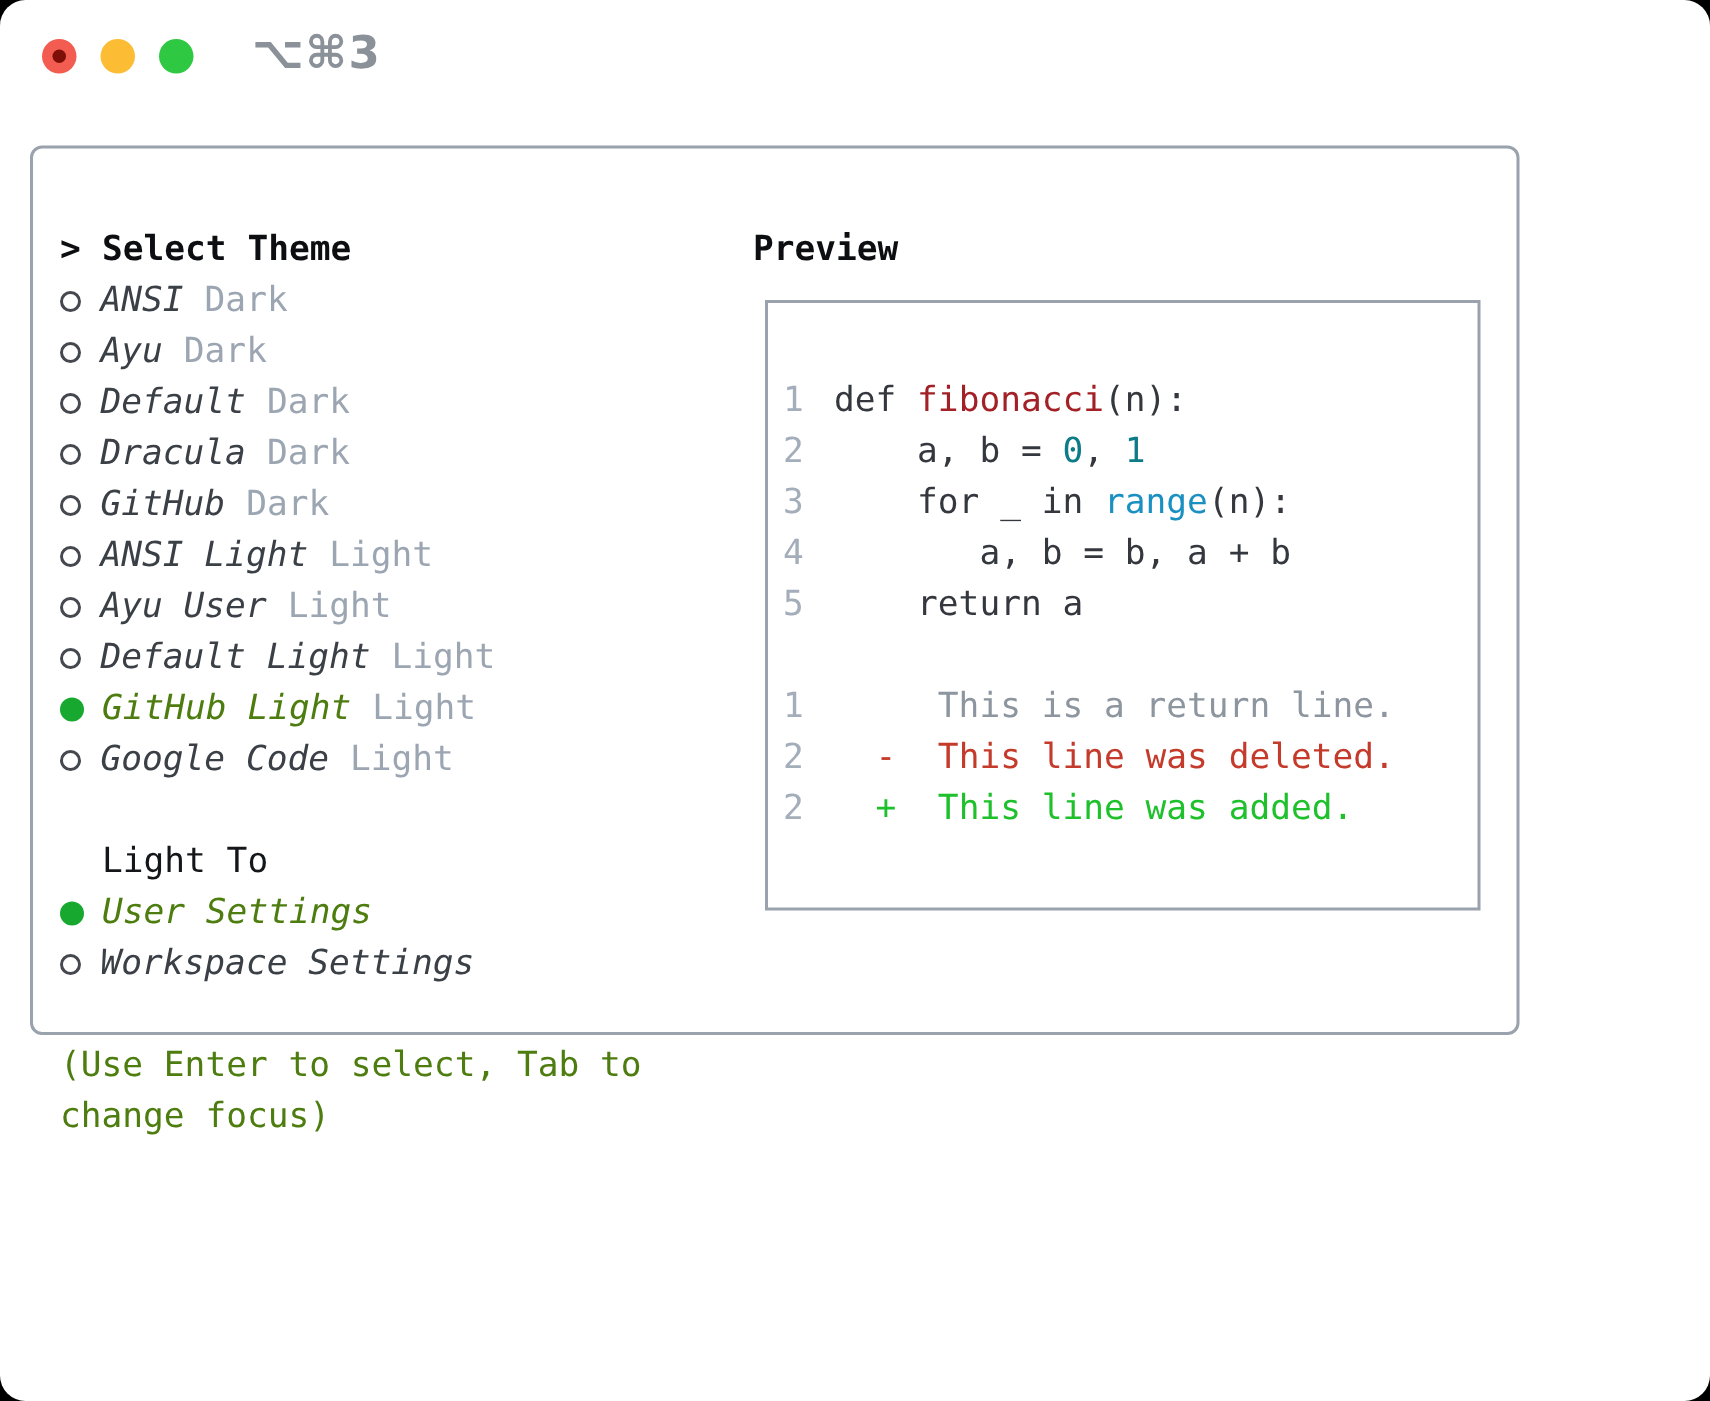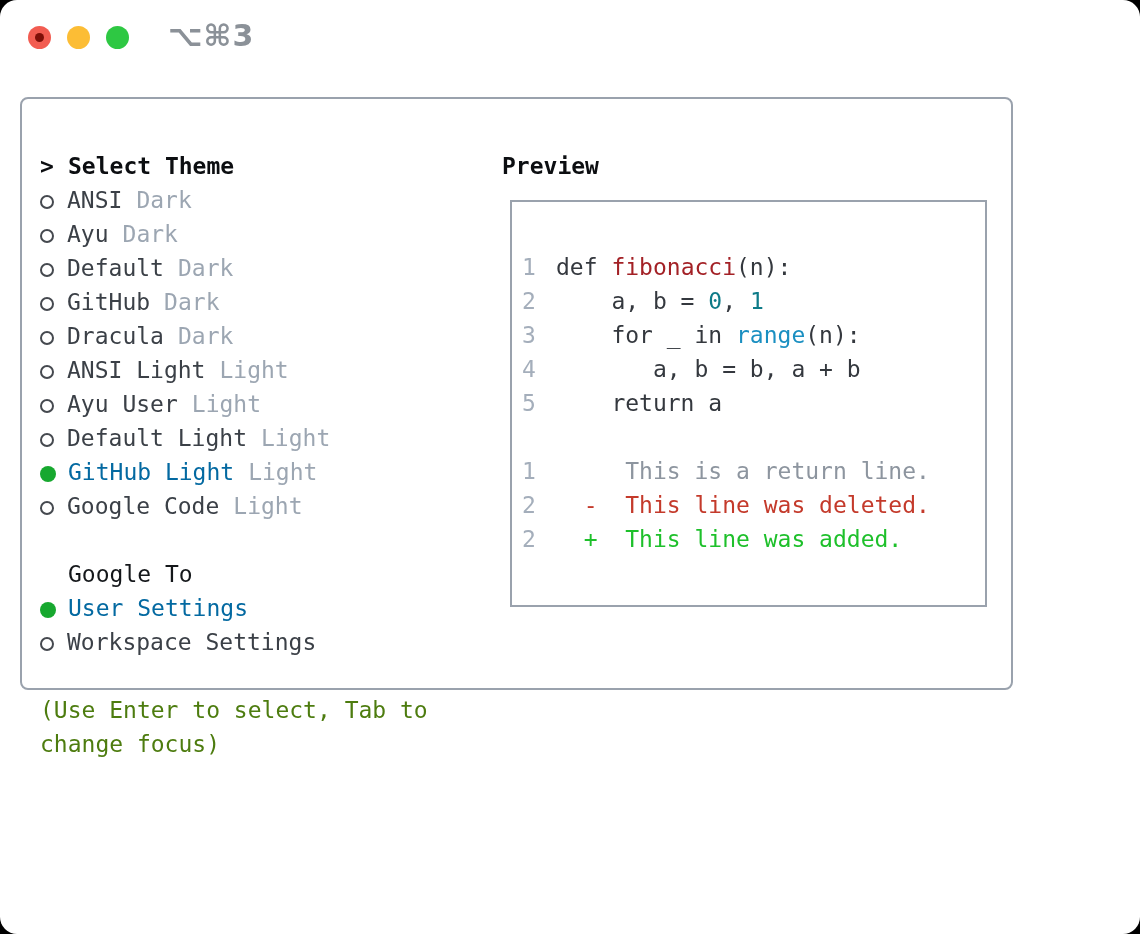--- a/index.html
+++ b/index.html
@@ -40,22 +40,22 @@
   .blank{height:34px;}
   .prompt{display:inline-block;width:28px;font-weight:bold;color:#0c0e11;}
   .header-label{font-weight:bold;color:#0c0e11;}
   
   .bullet{
     display:inline-block;width:14px;height:14px;box-sizing:border-box;
     border:2px solid #45494f;border-radius:50%;
     margin-right:13px;transform:translateY(1px);
   }
   .bullet.on{width:16px;height:16px;border:0;background:#17a82f;margin-right:12px;transform:translateY(2px);}
-  .item .iname{color:#3b4047;}
-  .item.sel .iname{color:#0369a1;}
+  .item .iname{color:#3b4047;font-style:italic;}
+  .item.sel .iname{color:#4d7c0f;}
   .itag{color:#9ca6b2;margin-left:14px;}
   .apply-header{color:#14171a;padding-left:28px;}
   .hint-line{color:#4d7c0f;}
   
   .preview-label{font-weight:bold;color:#0c0e11;}
   .preview-box{
     margin-left:8px;margin-top:17px;width:477px;height:407px;
     box-sizing:border-box;border:2px solid #9aa2ad;
     padding:48px 0 0 10px;overflow:hidden;
   }
@@ -83,32 +83,32 @@
 
   <div class="frame">
 
     <div class="left-col">
       <div class="row"><span class="prompt">&gt;</span><span class="header-label">Select Theme</span></div>
 
       <div id="theme-list">
           <div class="row item"><span class="bullet"></span><span class="iname">ANSI</span><span class="itag">Dark</span></div>
           <div class="row item"><span class="bullet"></span><span class="iname">Ayu</span><span class="itag">Dark</span></div>
           <div class="row item"><span class="bullet"></span><span class="iname">Default</span><span class="itag">Dark</span></div>
+          <div class="row item"><span class="bullet"></span><span class="iname">Dracula</span><span class="itag">Dark</span></div>
           <div class="row item"><span class="bullet"></span><span class="iname">GitHub</span><span class="itag">Dark</span></div>
-          <div class="row item"><span class="bullet"></span><span class="iname">Dracula</span><span class="itag">Dark</span></div>
           <div class="row item"><span class="bullet"></span><span class="iname">ANSI Light</span><span class="itag">Light</span></div>
           <div class="row item"><span class="bullet"></span><span class="iname">Ayu User</span><span class="itag">Light</span></div>
           <div class="row item"><span class="bullet"></span><span class="iname">Default Light</span><span class="itag">Light</span></div>
           <div class="row item sel"><span class="bullet on"></span><span class="iname">GitHub Light</span><span class="itag">Light</span></div>
           <div class="row item"><span class="bullet"></span><span class="iname">Google Code</span><span class="itag">Light</span></div>
         </div>
 
       <div class="row blank"></div>
 
-      <div class="row apply-header">Google To</div>
+      <div class="row apply-header">Light To</div>
 
       <div id="apply-list">
           <div class="row item sel"><span class="bullet on"></span><span class="iname">User Settings</span></div>
           <div class="row item"><span class="bullet"></span><span class="iname">Workspace Settings</span></div>
         </div>
 
       <div class="row blank"></div>
 
       <div>
         <div class="row hint-line">(Use Enter to select, Tab to</div>

